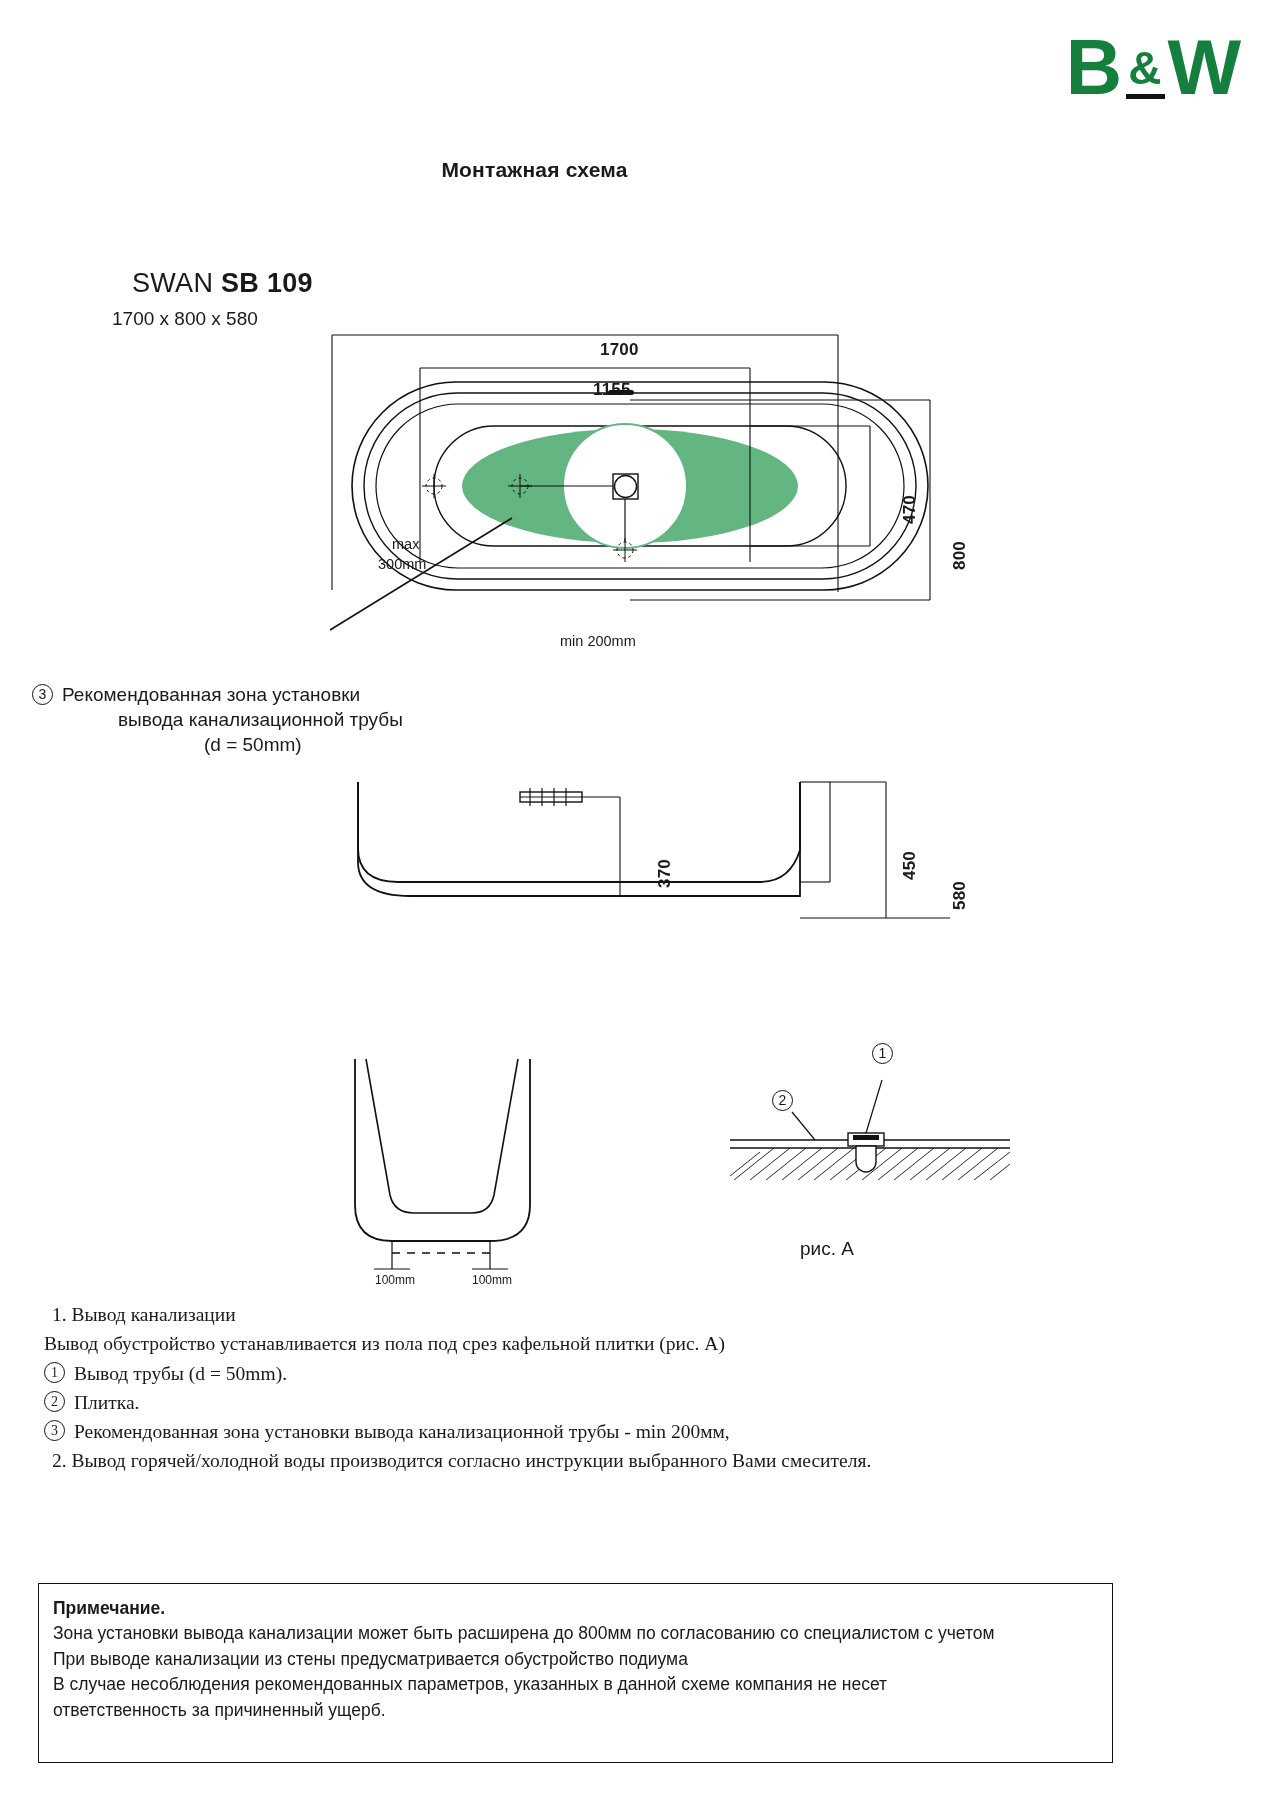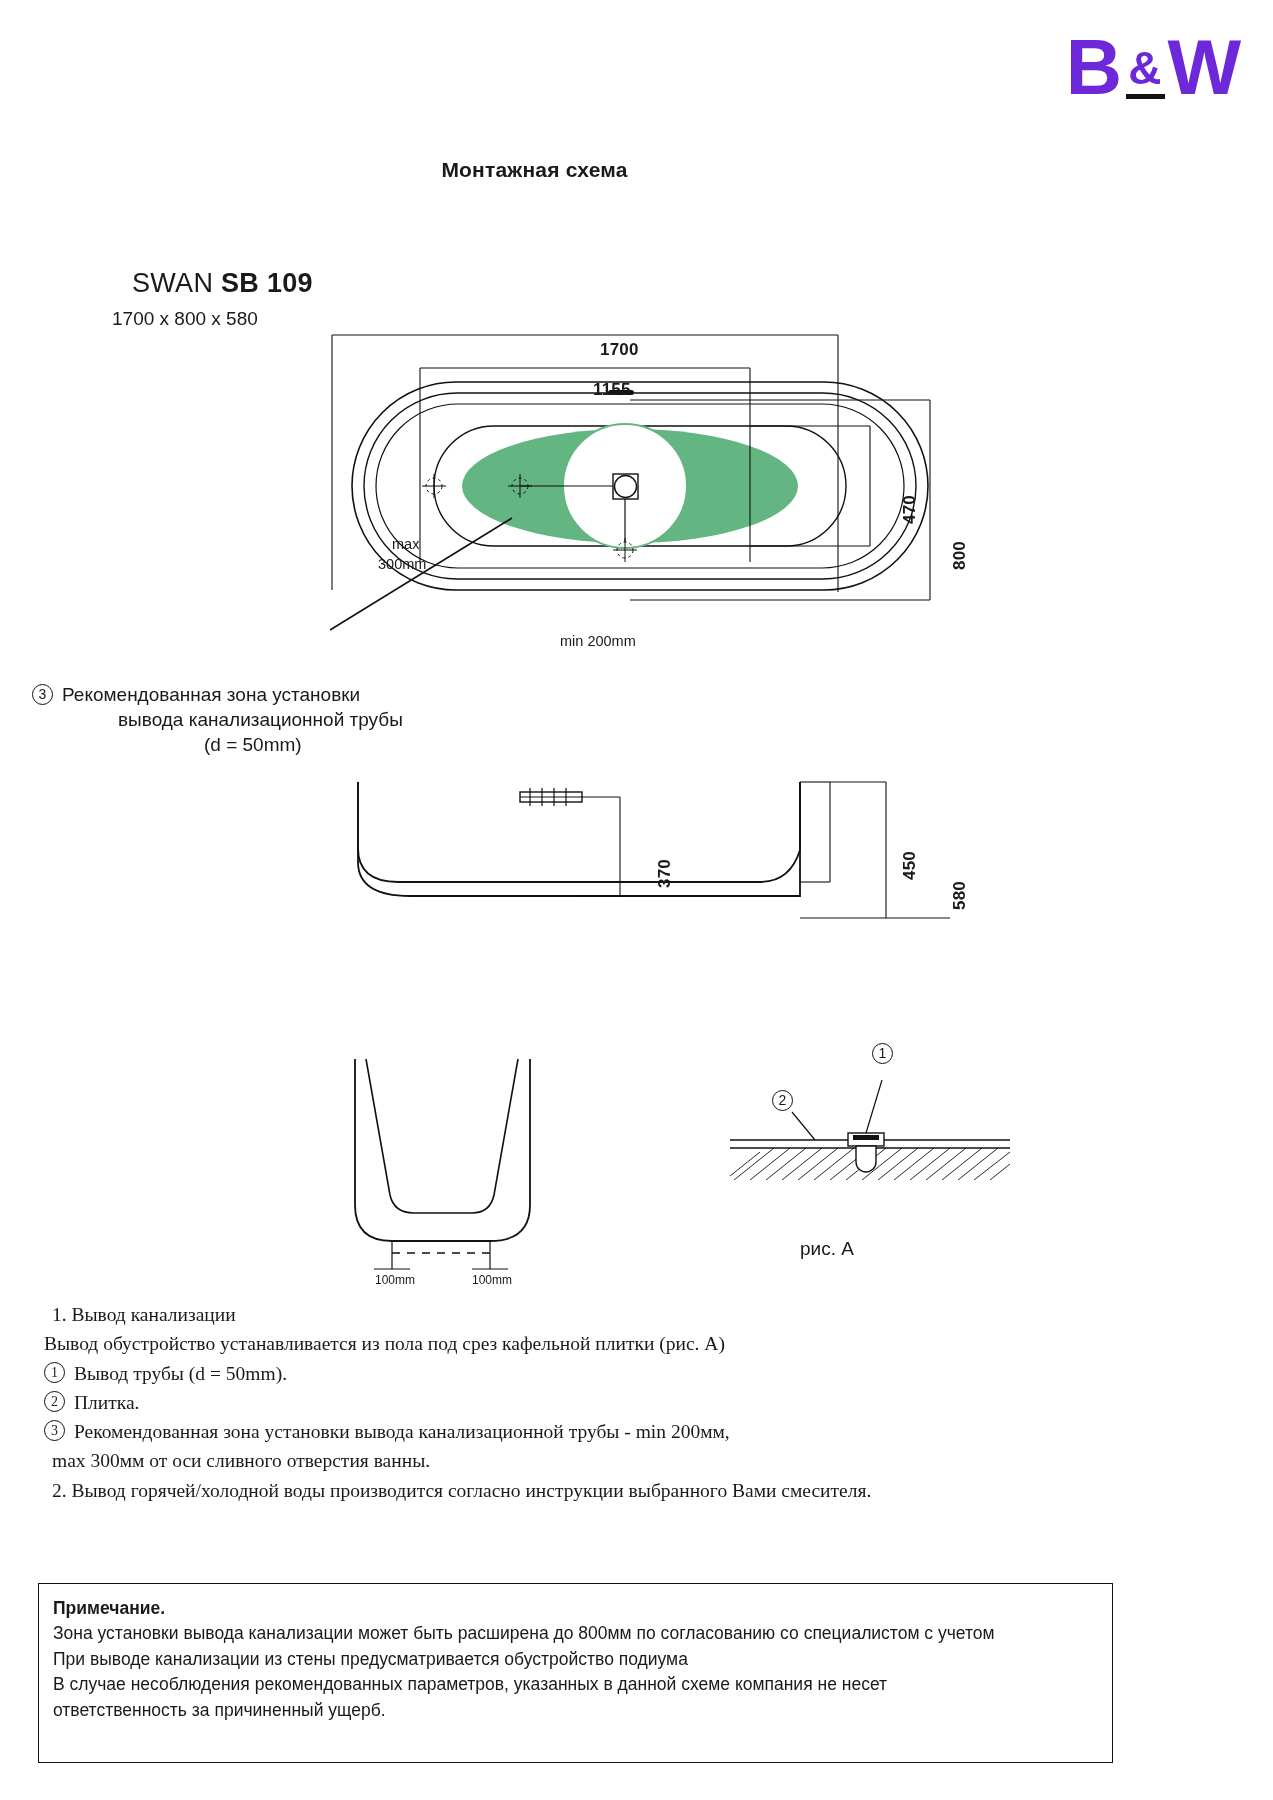--- a/index.html
+++ b/index.html
@@ -25,21 +25,21 @@
   
   .logo {
     position: absolute;
     right: 30px;
     top: 28px;
     font-family: "Liberation Sans", sans-serif;
     font-size: 78px;
     font-weight: bold;
     letter-spacing: 2px;
     line-height: 1;
-    color: #6d28d9;
+    color: #15803d;
     white-space: nowrap;
   }
   .logo .amp {
     font-size: 46px;
     font-weight: bold;
     position: relative;
     top: -10px;
     display: inline-block;
     border-bottom: 5px solid #111;
     padding: 0 2px 3px 2px;
@@ -359,21 +359,20 @@
       <span>Вывод трубы (d = 50mm).</span>
     </div>
     <div class="num-row">
       <span class="circ">2</span>
       <span>Плитка.</span>
     </div>
     <div class="num-row">
       <span class="circ">3</span>
       <span>Рекомендованная зона установки вывода канализационной трубы - min 200мм,</span>
     </div>
-    <div class="row indent">max 300мм от оси сливного отверстия ванны.</div>
     <div class="row indent">2. Вывод горячей/холодной воды производится согласно инструкции выбранного Вами смесителя.</div>
   </div>
 
   <div class="note-box">
     <div class="note-title">Примечание.</div>
     <div>Зона установки вывода канализации может быть расширена до 800мм по согласованию со специалистом с учетом</div>
     <div>При выводе канализации из стены предусматривается обустройство подиума</div>
     <div>В случае несоблюдения рекомендованных параметров, указанных в данной схеме компания не несет</div>
     <div>ответственность за причиненный ущерб.</div>
   </div>

